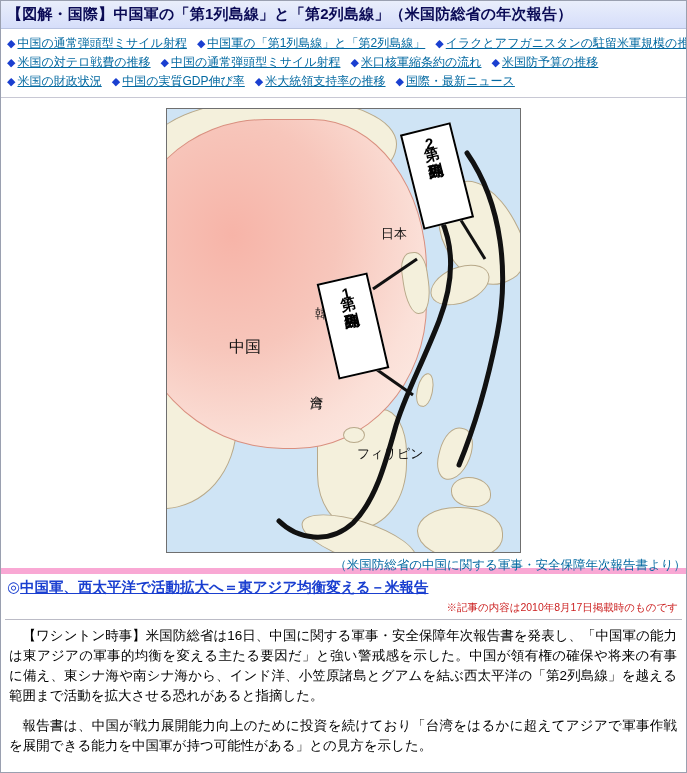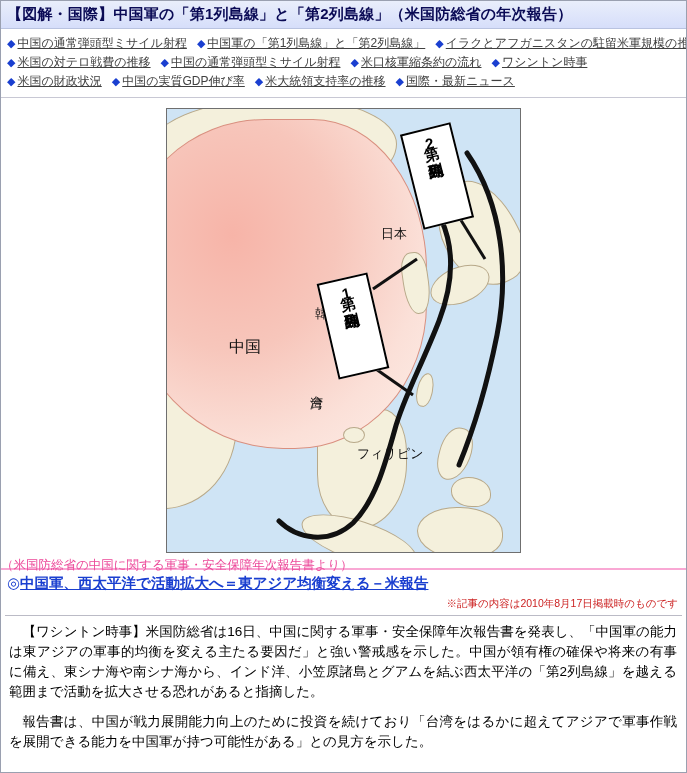--- a/index.html
+++ b/index.html
@@ -53,21 +53,21 @@
     white-space: nowrap;
     margin-right: 10px;
     font-size: 12px;
   }
   .diamond {
     color: #1a3fd0;
     font-size: 11px;
     margin-right: 2px;
   }
   .link-item a, .link-label {
-    color: #404040;
+    color: #0369a1;
     text-decoration: underline;
     cursor: pointer;
     font-size: 12px;
   }
 
   
   .map-wrap {
     position: relative;
     height: 470px;
     padding-top: 10px;
@@ -75,23 +75,23 @@
   .map-frame {
     position: relative;
     width: 355px;
     height: 445px;
     margin: 0 auto;
     border: 1px solid #6f6f6f;
     background: #cfe4f5;
     overflow: hidden;
   }
   .map-caption {
-    text-align: left;
+    text-align: right;
     font-size: 12.5px;
-    color: #ec4899;
+    color: #0369a1;
     margin-top: 4px;
   }
 
   
   .land {
     position: absolute;
     background: #f4f0dc;
     border: 1px solid #b8a98a;
   }
   .china-main {
@@ -187,21 +187,21 @@
     width: 52px; height: 98px;
     transform: rotate(-13deg);
   }
   .v-text { writing-mode: vertical-rl; text-orientation: upright; display: inline-block; }
 
   .chain-svg { position: absolute; left: 0; top: 0; width: 355px; height: 445px; }
 
   
   .headline-row {
     padding: 4px 6px 2px 6px;
-    border-top: 2px solid #f9a8d4;
+    border-top: 6px solid #f9a8d4;
   }
   .headline {
     font-size: 14.5px;
     font-weight: bold;
     color: #1a3fd0;
     text-decoration: underline;
     cursor: pointer;
   }
   .note {
     text-align: right;
@@ -259,21 +259,21 @@
       <span class="link-item">
         <span class="diamond">◆</span>
         <span class="link-label">中国の通常弾頭型ミサイル射程</span>
       </span>
       <span class="link-item">
         <span class="diamond">◆</span>
         <span class="link-label">米口核軍縮条約の流れ</span>
       </span>
       <span class="link-item">
         <span class="diamond">◆</span>
-        <span class="link-label">ワシントン時事</span>
+        <span class="link-label">米国防予算の推移</span>
       </span>
     </div>
 
     <div class="link-row">
       <span class="link-item">
         <span class="diamond">◆</span>
         <span class="link-label">米国の財政状況</span>
       </span>
       <span class="link-item">
         <span class="diamond">◆</span>

